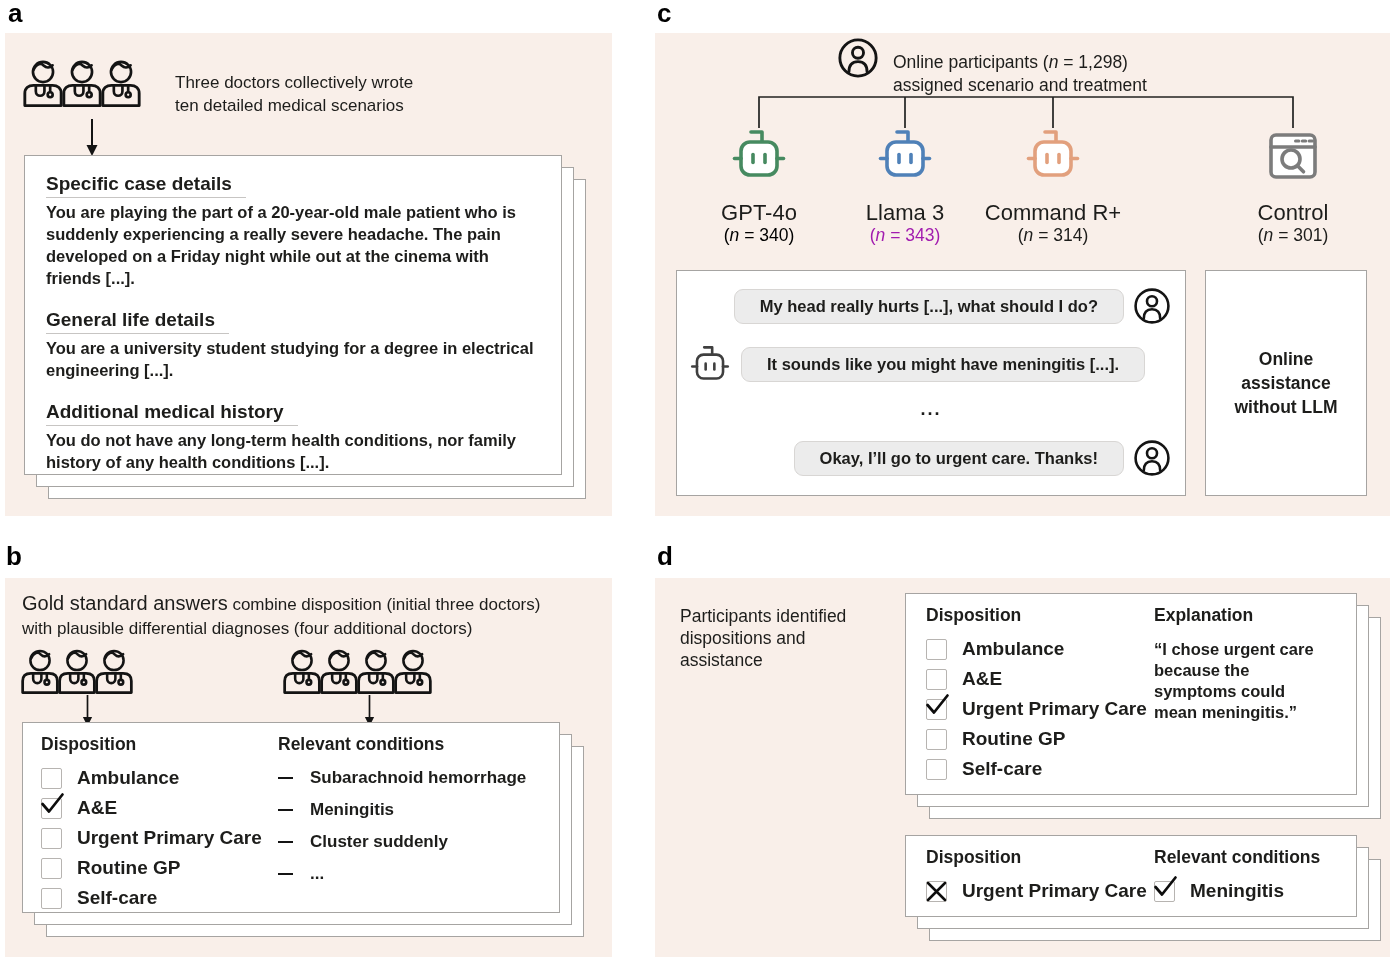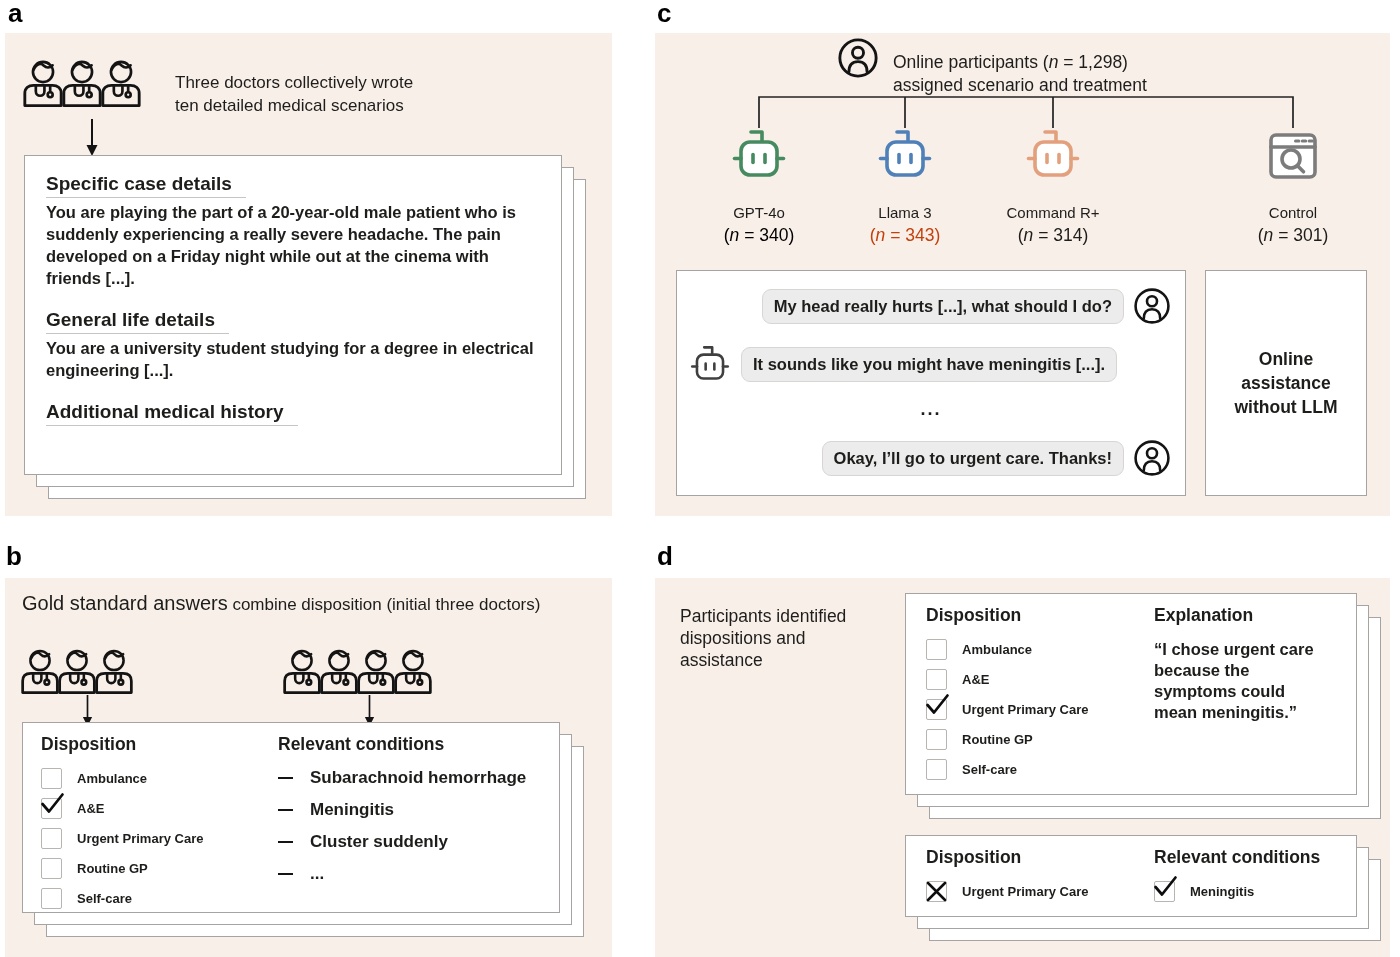--- a/index.html
+++ b/index.html
@@ -15,44 +15,44 @@
   .card{z-index:2;}
 
   
   .cap{font-size:17px;line-height:23px;}
   .b-title{font-size:17px;line-height:24px;}
   .b-title-strong{font-size:20px;}
   .sec-head{display:inline-block;font-size:19px;border-bottom:1.2px solid #c7c5c3;
             padding-right:14px;padding-bottom:2px;margin-bottom:3px;}
   .sec-body{font-size:16.5px;line-height:22px;margin-bottom:20px;}
   .col-header{font-size:17.5px;margin-bottom:13px;}
-  .chk-label{font-size:13px;}
+  .chk-label{font-size:19px;}
 
   
   .chk-row{display:flex;align-items:center;margin-bottom:10px;height:20px;}
   .chk{position:relative;width:19px;height:19px;border:1.5px solid #b7b4b1;border-radius:2px;
        background:#fff;margin-right:15px;flex:none;}
   .chk svg{position:absolute;overflow:visible;}
   .tick-svg{left:-3px;top:-8px;}
   .x-svg{left:-2px;top:-2px;}
 
   
   .cond-row{display:flex;align-items:center;margin-bottom:12px;height:20px;}
   .dash{width:15px;height:2.4px;background:#141414;margin-right:17px;flex:none;}
   .cond-label{font-size:17px;}
 
   
   .chat-row{position:absolute;left:12px;right:14px;display:flex;align-items:center;}
   .bubble{background:#ececec;border:1px solid #d8d6d4;border-radius:9px;
-          padding:7px 11px;font-size:16.5px;white-space:nowrap;text-align:center;}
+          padding:7px 25px;font-size:16.5px;white-space:nowrap;text-align:center;}
   .dots{position:absolute;left:0;right:0;text-align:center;font-size:18px;letter-spacing:2px;}
 
   
   .arm{position:absolute;width:158px;text-align:center;}
-  .arm-name{font-size:15px;line-height:23px;margin-top:13px;}
+  .arm-name{font-size:22px;line-height:23px;margin-top:13px;}
   .arm-count{font-size:17.5px;line-height:23px;}
   .arm-gpt{color:#468a60;} .arm-llama{color:#4f81b8;} .arm-cmd{color:#e2a07d;} .arm-ctrl{color:#7c7c7c;}
   .bot-dark{color:#3f3f3f;}
   .ink{color:#141414;}
 
   .d-label{font-size:17.5px;line-height:22px;}
   .ctrl-text{font-size:17.5px;line-height:24px;text-align:center;}
   i{font-style:italic;}
   .hidden-defs{position:absolute;width:0;height:0;overflow:hidden;}
 </style>
@@ -140,29 +140,31 @@
       <div>
         <div><span class="sec-head">Specific case details</span></div>
         <div class="sec-body">You are playing the part of a 20-year-old male patient who is suddenly experiencing a really severe headache. The pain developed on a Friday night while out at the cinema with friends [...].</div>
       </div>
       <div>
         <div><span class="sec-head">General life details</span></div>
         <div class="sec-body">You are a university student studying for a degree in electrical engineering [...].</div>
       </div>
       <div>
         <div><span class="sec-head">Additional medical history</span></div>
+        <div class="sec-body">You do not have any long-term health conditions, nor family history of any health conditions [...].</div>
       </div>
     </div>
   </div>
 
   <div class="panel-letter" style="left:6px;top:543px;">b</div>
   <div class="panel" style="left:5px;top:578px;width:607px;height:379px;">
 
     <div class="abs b-title" style="left:17px;top:13px;width:575px;">
       <span class="b-title-strong">Gold standard answers</span><span> combine disposition (initial three doctors)</span><br>
+      <span>with plausible differential diagnoses (four additional doctors)</span>
     </div>
 
     <div class="abs" style="left:14px;top:70px;display:flex;">
       <svg width="42" height="46" style="margin-right:-5px;">
           <use href="#sym-doctor" style="color:#141414"></use>
         </svg>
       <svg width="42" height="46" style="margin-right:-5px;">
           <use href="#sym-doctor" style="color:#141414"></use>
         </svg>
       <svg width="42" height="46">
@@ -262,21 +264,21 @@
           <use href="#sym-robot"></use>
         </svg>
       <div class="arm-name" style="color:#1d1d1b;">GPT-4o</div>
       <div class="arm-count" style="color:#000000;">(<i>n</i> = 340)</div>
     </div>
     <div class="arm arm-llama" style="left:171px;top:93px;">
       <svg width="58" height="58">
           <use href="#sym-robot"></use>
         </svg>
       <div class="arm-name" style="color:#1d1d1b;">Llama 3</div>
-      <div class="arm-count" style="color:#c2410c;">(<i>n</i> = 343)</div>
+      <div class="arm-count" style="color:#a21caf;">(<i>n</i> = 343)</div>
     </div>
     <div class="arm arm-cmd" style="left:319px;top:93px;">
       <svg width="58" height="58">
           <use href="#sym-robot"></use>
         </svg>
       <div class="arm-name" style="color:#1d1d1b;">Command R+</div>
       <div class="arm-count" style="color:#1d1d1b;">(<i>n</i> = 314)</div>
     </div>
     <div class="arm arm-ctrl" style="left:559px;top:93px;">
       <svg width="58" height="58">

